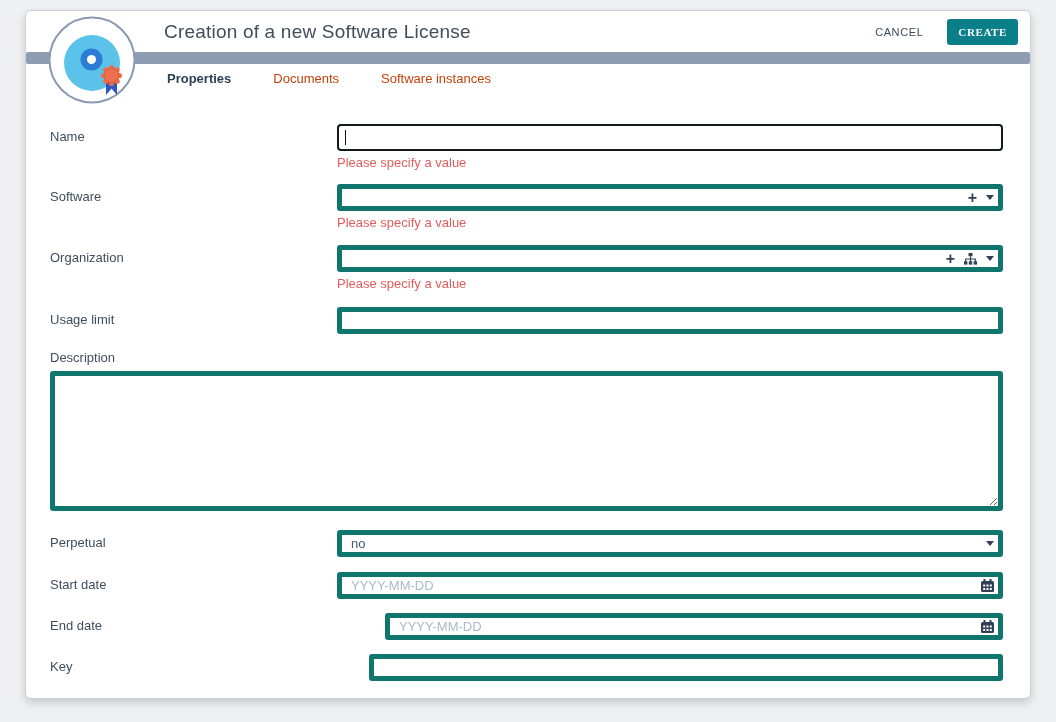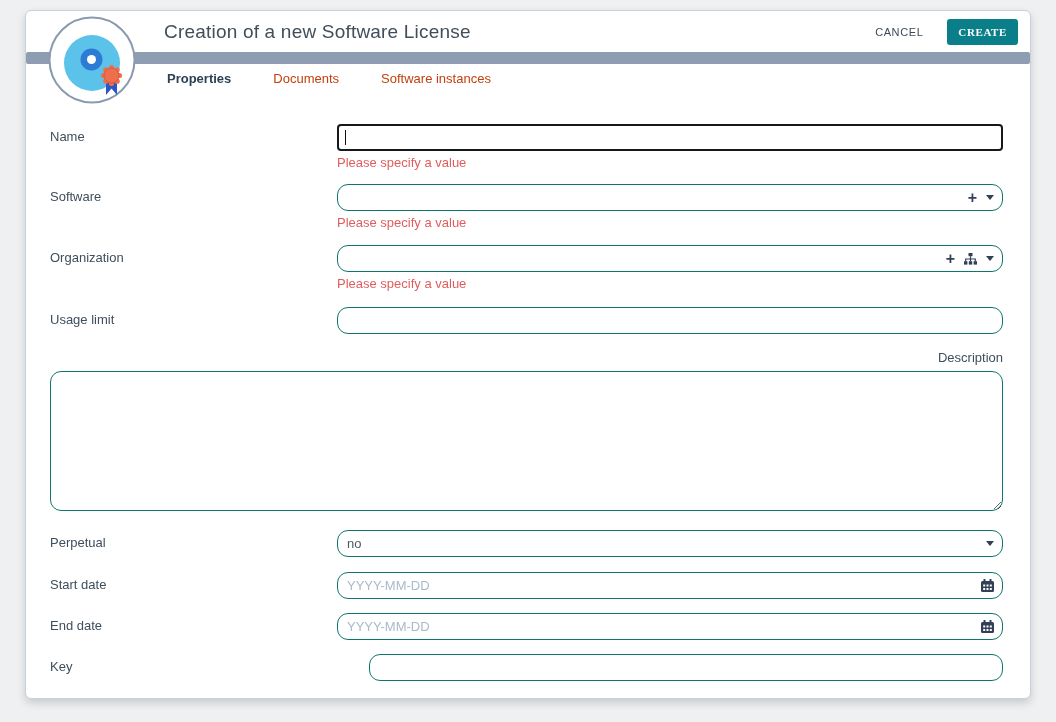--- a/index.html
+++ b/index.html
@@ -98,22 +98,22 @@
     font-size: 13px;
     color: #3f4e5c;
   }
   .row .control {
     flex: 1;
     position: relative;
   }
   input[type="text"], .fake-select, textarea {
     width: 100%;
     height: 27px;
-    border: 1px solid #0f766e;
-    border-radius: 11px;
+    border: 5px solid #0f766e;
+    border-radius: 3px;
     font-family: inherit;
     font-size: 13px;
     color: #44525f;
     padding: 0 9px;
     background: #fff;
     outline: none;
   }
   input.focused {
     border: 2px solid #16191c;
     border-radius: 4px;
@@ -133,27 +133,26 @@
     line-height: 15px;
   }
   
   .mt-name  { margin-top: 18px; }
   .mt-soft  { margin-top: 14px; }
   .mt-org   { margin-top: 15px; }
   .mt-usage { margin-top: 16px; }
   .mt-desc  { margin-top: 16px; }
   .mt-perp  { margin-top: 15px; }
   .mt-start { margin-top: 15px; }
-  .mt-end   { margin-top: 14px; }
+  .mt-end   { margin-top: 14px; gap: 48px; }
   .mt-key   { margin-top: 14px; gap: 32px; }
   
   .desc-label {
     font-size: 13px;
     color: #3f4e5c;
-    text-align: right;
   }
   textarea.description {
     margin-top: 6px;
     height: 140px;
     resize: both;
     padding: 6px 9px;
   }
   
   .input-icons {
     position: absolute;

